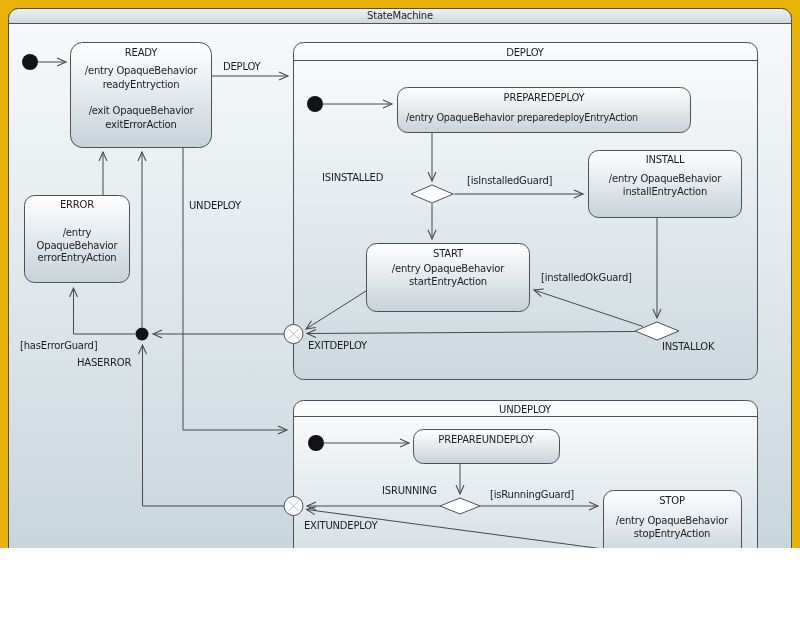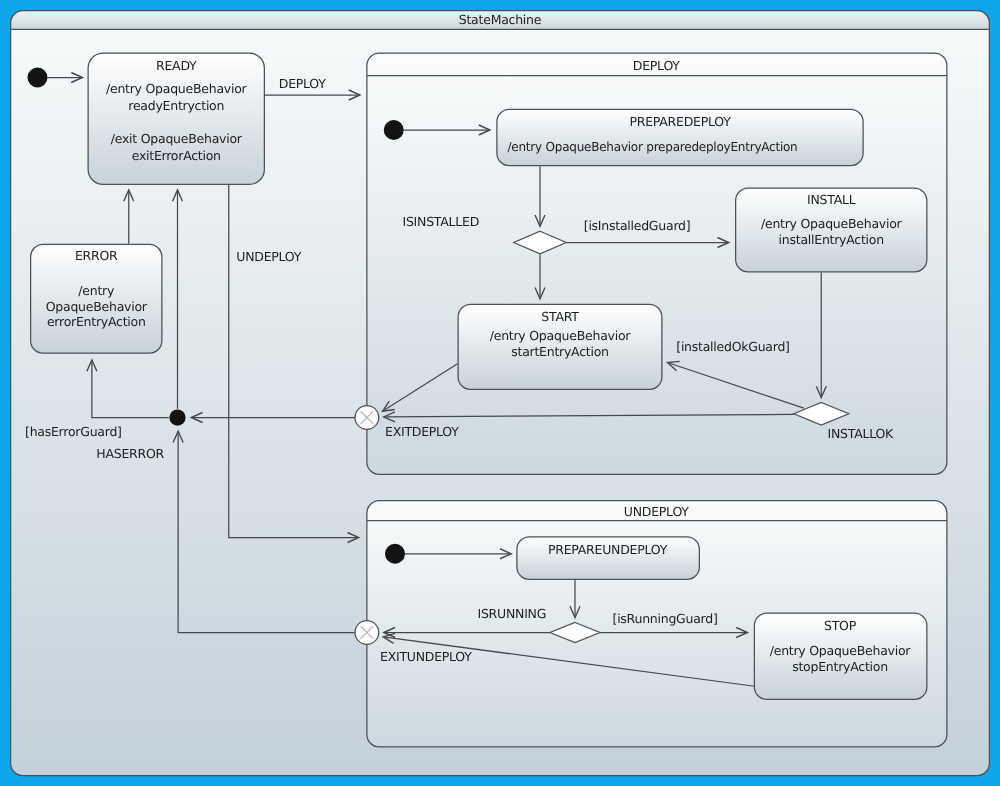--- a/index.html
+++ b/index.html
@@ -1,16 +1,16 @@
 <!DOCTYPE html>
 <html><head>
 <meta charset="utf-8">
 <style>
   html,body{margin:0;padding:0;background:#ffffff;}
-  .diagram-wrap{width:800px;height:629px;position:relative;background:#0ea5e9;}
+  .diagram-wrap{width:800px;height:548px;position:relative;background:#eab308;}
   svg text{
     font-family:"DejaVu Sans","Liberation Sans",sans-serif;
     font-size:10px;
     fill:#1b1d1f;
     letter-spacing:-0.2px;
   }
   svg .state-title{font-size:10px;}
   svg .shape{stroke:#4b5156;stroke-width:1;}
   svg .tline{stroke:#45494d;stroke-width:1;fill:none;}
   svg .sep{stroke:#4b5156;stroke-width:1;}

